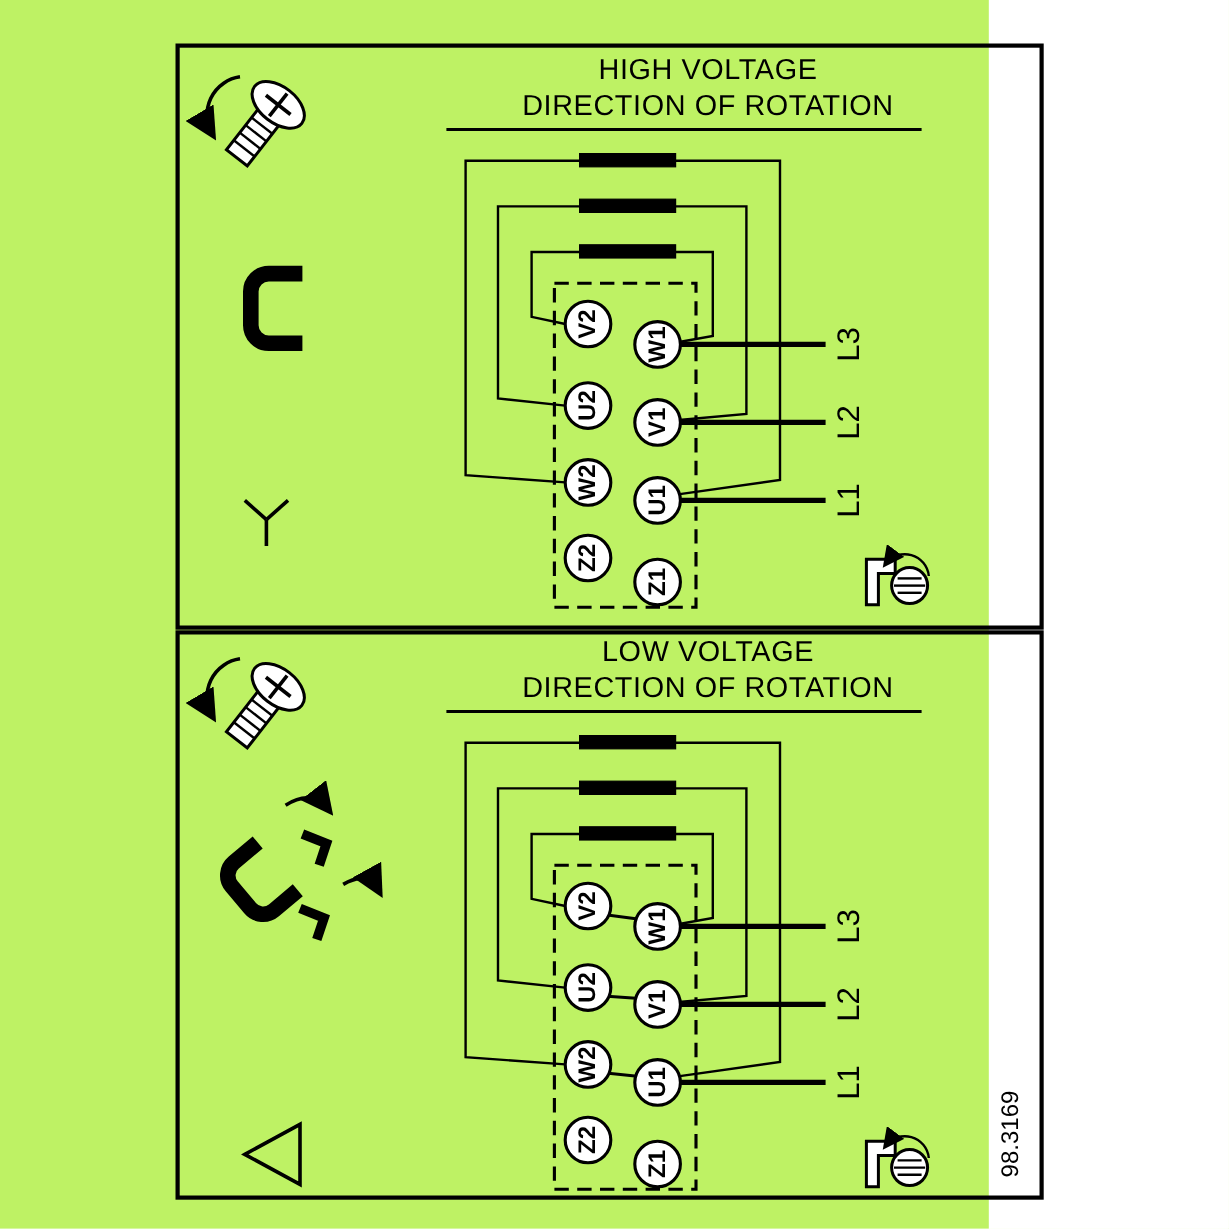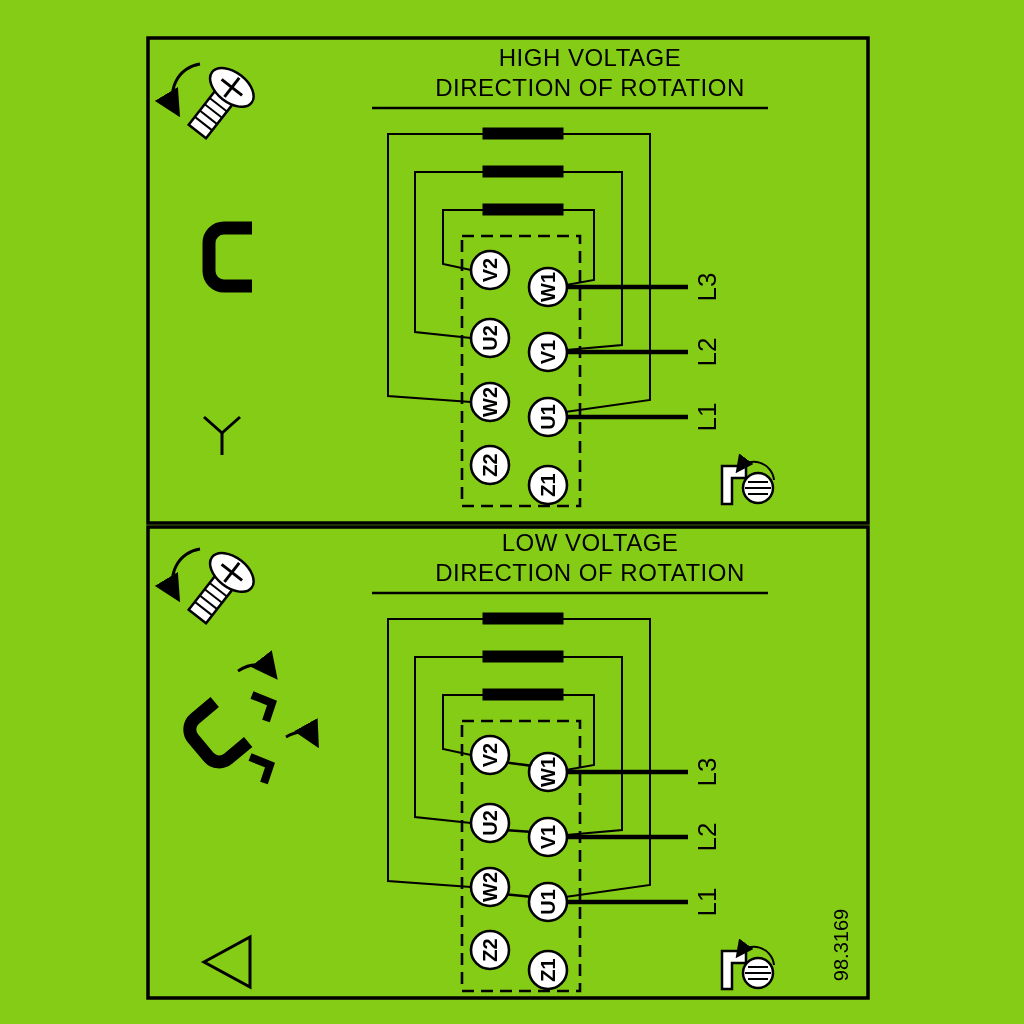--- a/index.html
+++ b/index.html
@@ -1,16 +1,16 @@
 <!DOCTYPE html>
 <html><head>
 <meta charset="utf-8">
 <style>
   html, body { margin: 0; padding: 0; background: #ffffff; }
-  .stage { width: 1024px; height: 1024px; position: relative; background: #84cc16; }
+  .stage { width: 824px; height: 1024px; position: relative; background: #bef264; }
   svg { display: block; }
   svg text { fill: #000; font-family: "Liberation Sans", sans-serif; }
   .title  { font-size: 24px; letter-spacing: 0.5px; }
   .tlabel { font-size: 20px; font-weight: 700; }
   .llabel { font-size: 26px; }
   .partnum{ font-size: 20px; }
   .frame  { fill: none; stroke: #000; stroke-width: 3.5; }
   .wire   { fill: none; stroke: #000; stroke-width: 2; }
   .conn   { stroke: #000; stroke-width: 2.5; }
   .bar    { fill: #000; stroke: #000; stroke-width: 1; }

